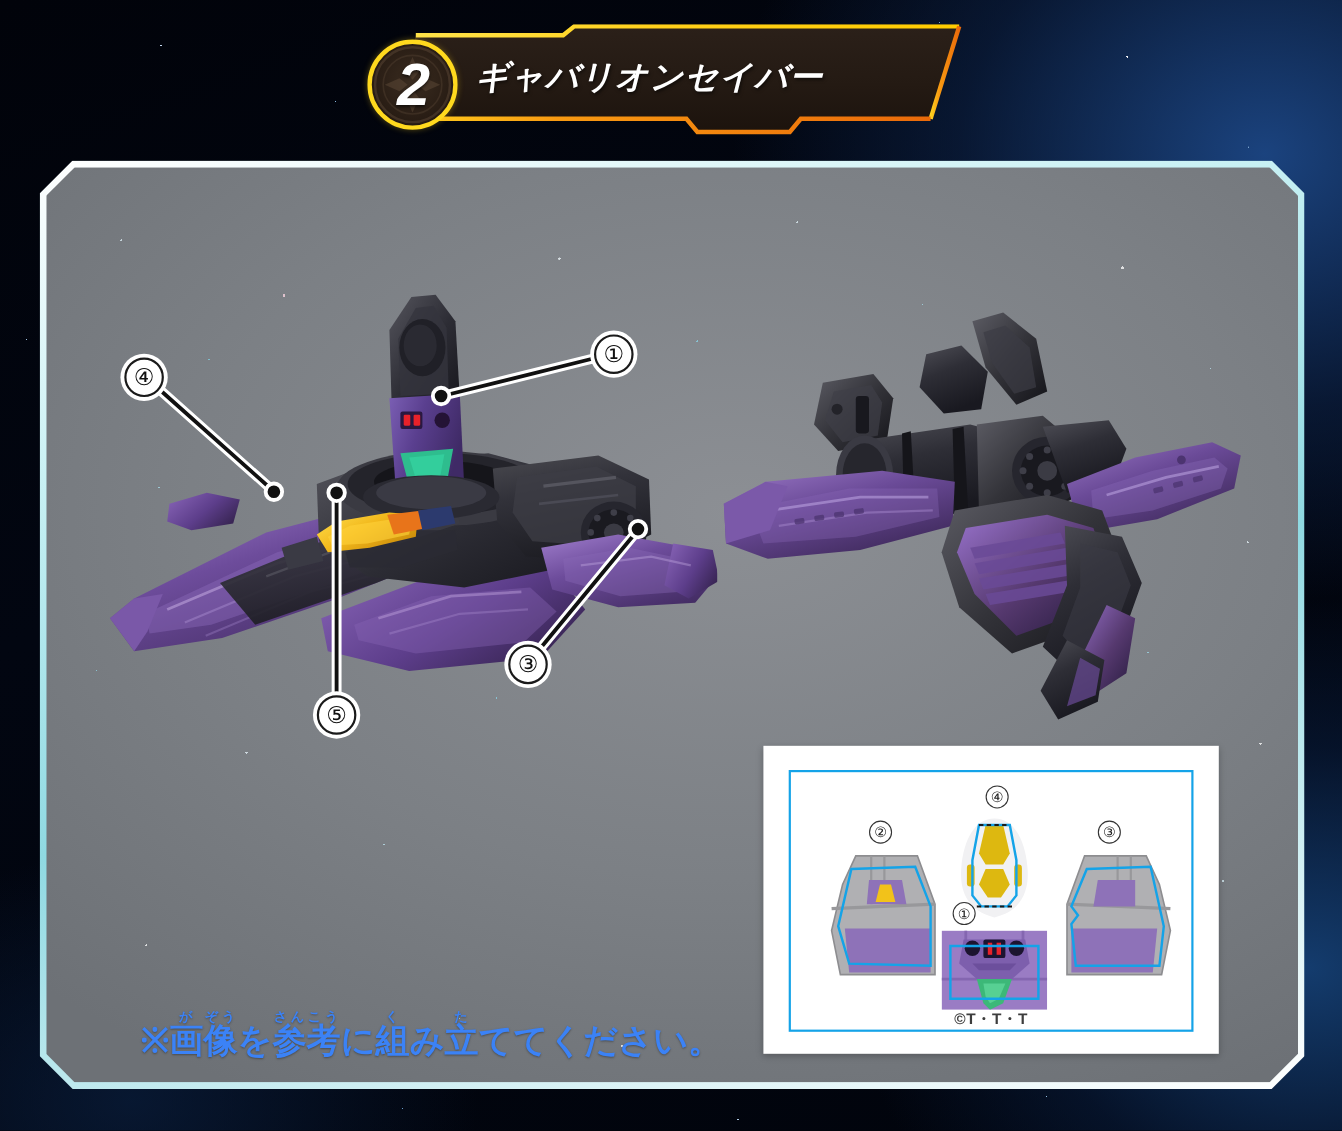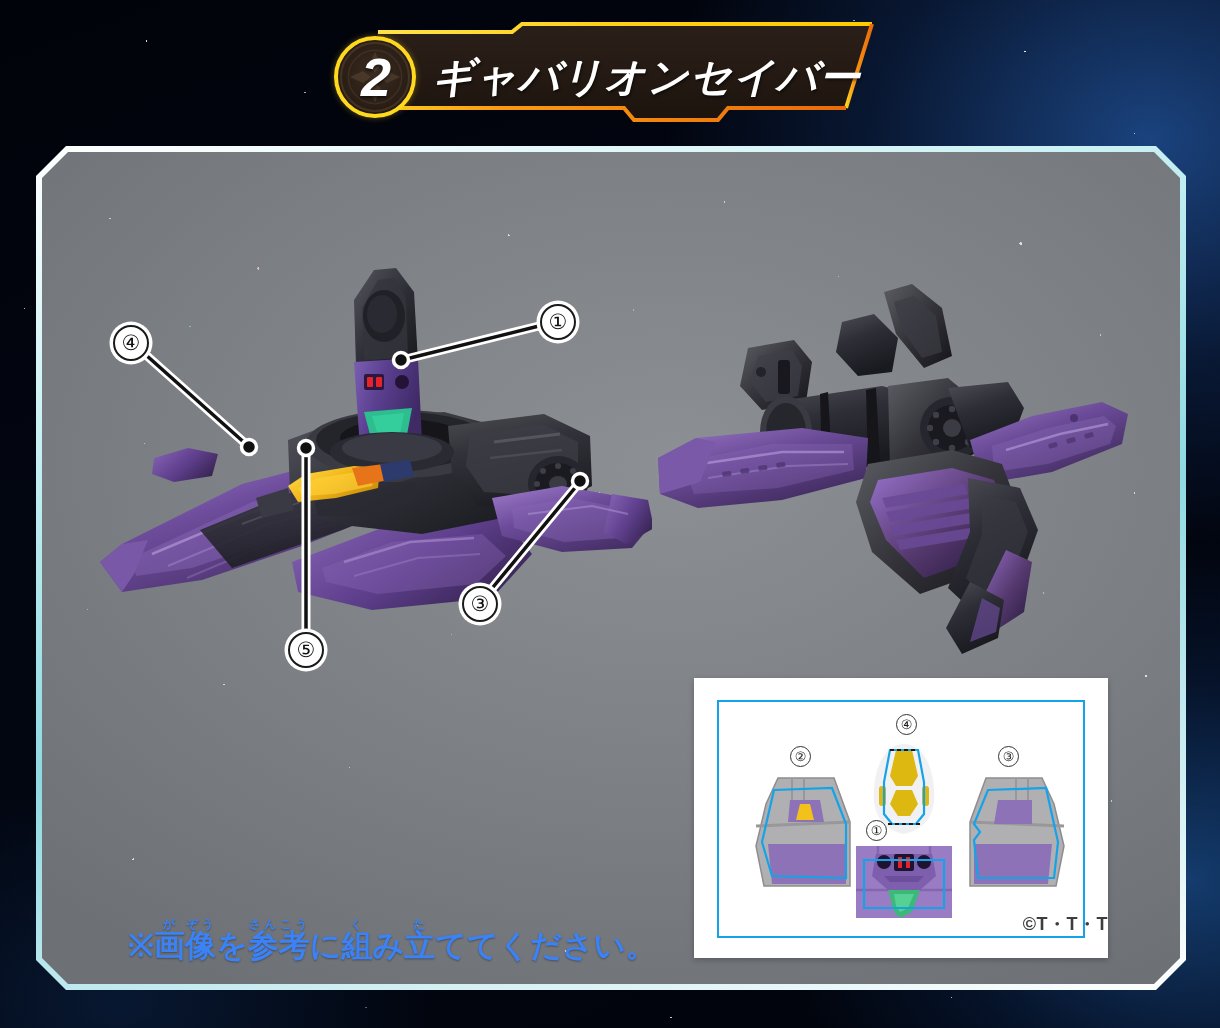--- a/index.html
+++ b/index.html
@@ -83,21 +83,21 @@
     font-weight: 700;
     font-style: italic;
     line-height: 1;
     letter-spacing: -2px;
     text-shadow: 0 2px 3px rgba(0,0,0,.6);
   }
   #title-text {
     position: absolute;
     left: 116px; top: 28px;
     color: #ffffff;
-    font-size: 41px;
+    font-size: 30px;
     font-weight: 700;
     font-style: italic;
     letter-spacing: 1px;
     white-space: nowrap;
     text-shadow: 1px 2px 3px rgba(0,0,0,.55);
     z-index: 3;
   }
 
   
   #main-panel {
@@ -200,22 +200,22 @@
     width: 21px; height: 21px;
     border-radius: 50%;
     border: 1.4px solid #333;
     background: #fff;
     display: flex; align-items: center; justify-content: center;
     font-size: 13px; color: #222;
   }
   #sticker-copyright {
     position: absolute;
     left: 0; right: 0; bottom: 22px;
-    text-align: right;
-    font-size: 18px;
+    text-align: center;
+    font-size: 14px;
     font-weight: 700;
     color: #3d3d3d;
     letter-spacing: .5px;
   }
 
   
   #bottom-note {
     position: absolute;
     left: 128px; top: 918px;
     z-index: 16;

